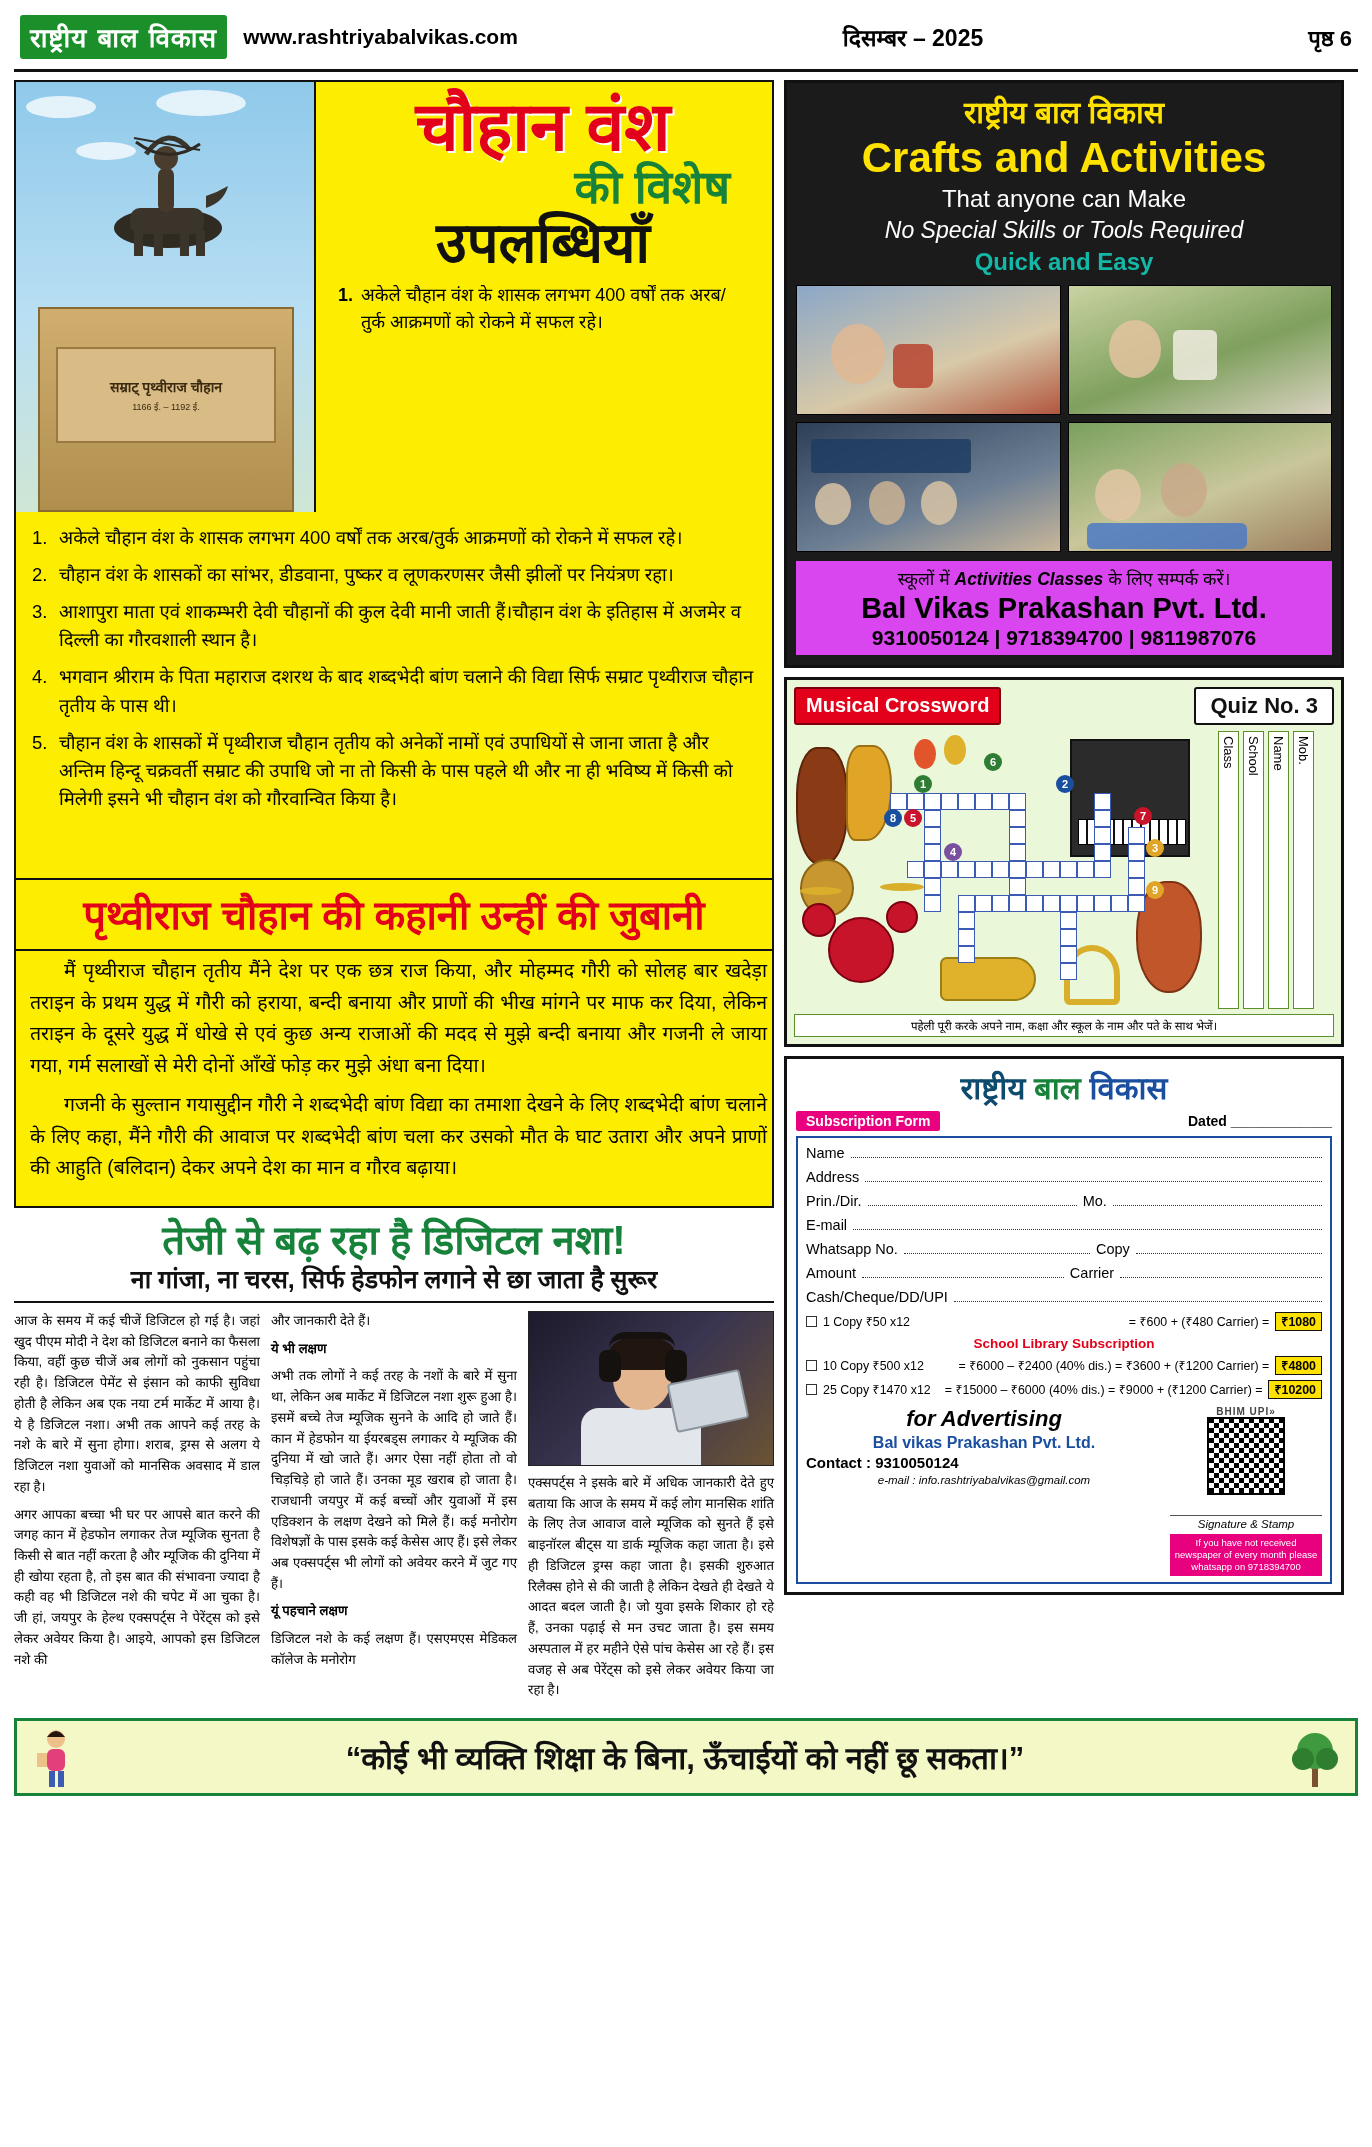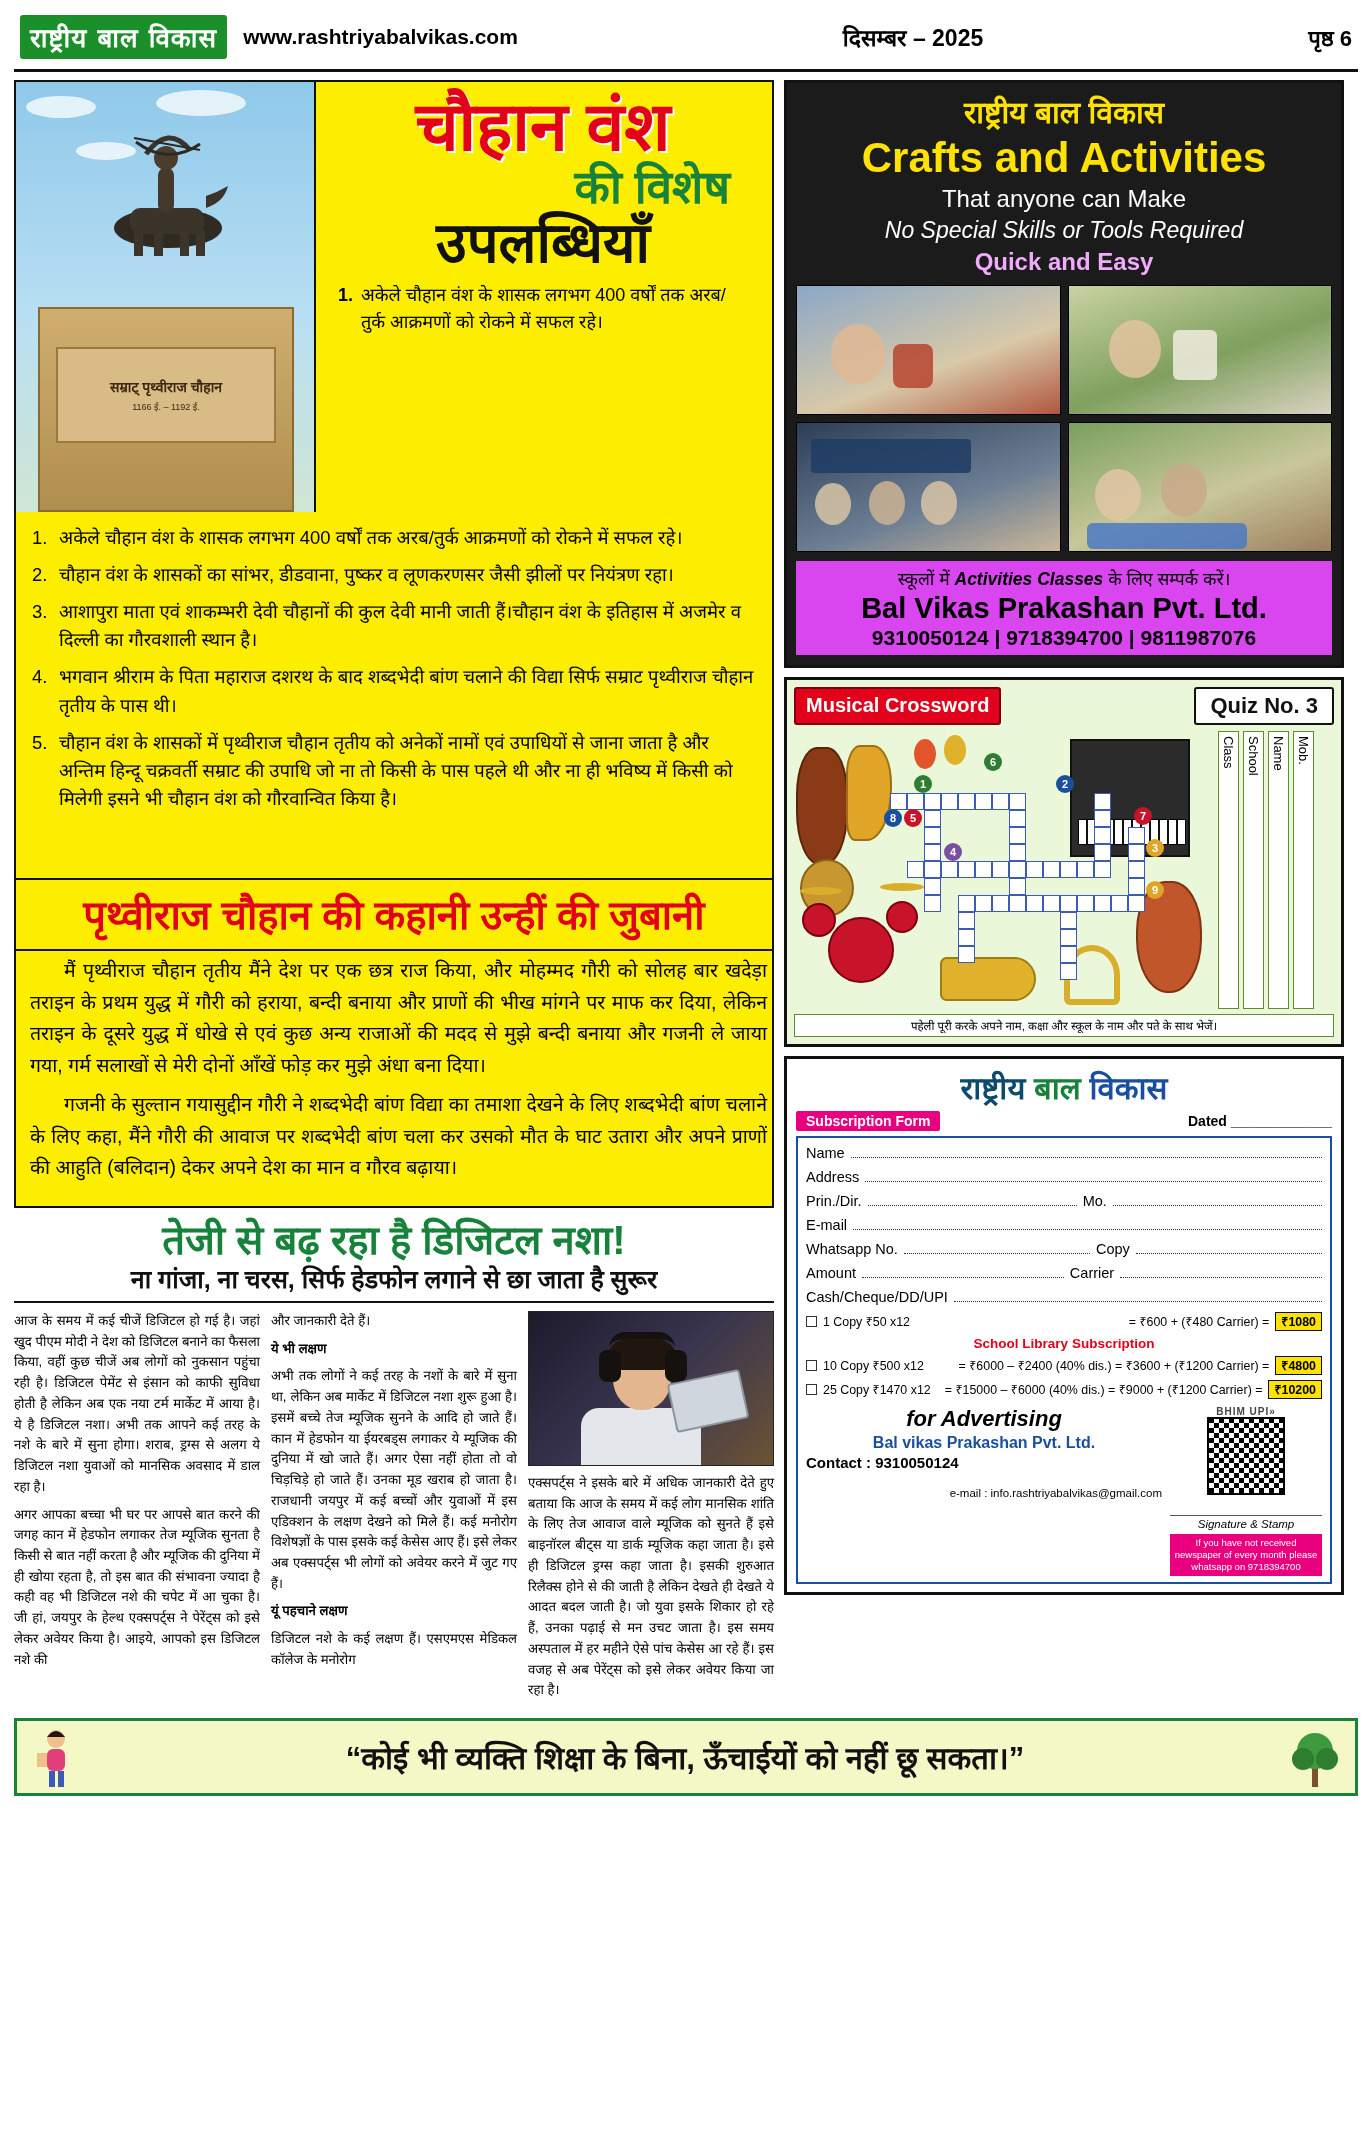--- a/index.html
+++ b/index.html
@@ -210,21 +210,21 @@
     color: #ffe200; font-weight: bold; font-size: 42px; text-align: center;
     margin-top: 2px;
   }
   .crafts-t3 {
     color: #ffffff; font-size: 24px; text-align: center; margin-top: 3px;
   }
   .crafts-t4 {
     color: #ffffff; font-style: italic; font-size: 23px; text-align: center; margin-top: 4px;
   }
   .crafts-t5 {
-    color: #f0abfc; font-weight: bold; font-size: 24px; text-align: center; margin-top: 4px;
+    color: #14b8a6; font-weight: bold; font-size: 24px; text-align: center; margin-top: 4px;
   }
   .crafts-grid {
     display: grid; grid-template-columns: 1fr 1fr; gap: 7px; margin-top: 9px;
   }
   .ph { height: 130px; border: 1px solid #000; position: relative; overflow: hidden; }
   .ph1 { background: linear-gradient(160deg,#8ba7c7,#d8c9a8 60%,#b1563f); }
   .ph2 { background: linear-gradient(160deg,#c9d3a2,#7fa05e 55%,#d9d2c0); }
   .ph3 { background: linear-gradient(160deg,#2d3f57,#6d7f94 60%,#c9b79a); }
   .ph4 { background: linear-gradient(160deg,#79a05e,#c9c79a 55%,#9c7f5e); }
   .blob { position: absolute; border-radius: 50%; opacity: .85; }
@@ -314,21 +314,21 @@
   .dots { flex: 1; border-bottom: 1px dotted #333; height: 14px; }
   .price-row { display: flex; align-items: center; gap: 6px; font-size: 12.4px; margin-bottom: 5px; }
   .chk { width: 11px; height: 11px; border: 1px solid #333; display: inline-block; }
   .price-val { background: #ffe200; border: 1px solid #111; font-weight: bold; padding: 0 5px; }
   .slib { color: #e2001a; font-weight: bold; font-size: 13.5px; text-align: center; margin: 4px 0 5px 0; }
   .adv-wrap { display: flex; gap: 8px; margin-top: 7px; }
   .adv-left { flex: 1; }
   .adv-t1 { font-size: 22px; font-weight: bold; font-style: italic; text-align: center; }
   .adv-t2 { font-size: 16px; font-weight: bold; color: #1a4fa0; text-align: center; margin-top: 2px; }
   .adv-t3 { font-size: 15px; font-weight: bold; text-align: left; margin-top: 2px; }
-  .adv-t4 { font-size: 11.5px; text-align: right; margin-top: 16px; }
+  .adv-t4 { font-size: 11.5px; text-align: center; margin-top: 3px; font-style: italic; }
   .adv-right { width: 152px; text-align: center; }
   .qr {
     width: 78px; height: 78px; margin: 0 auto;
     background:
       repeating-linear-gradient(90deg,#000 0 5px,#fff 5px 10px),
       repeating-linear-gradient(0deg,#000 0 5px,#fff 5px 10px);
     background-blend-mode: difference;
     border: 2px solid #000;
   }
   .upi { font-size: 10px; font-weight: bold; color: #444; letter-spacing: 1px; }

